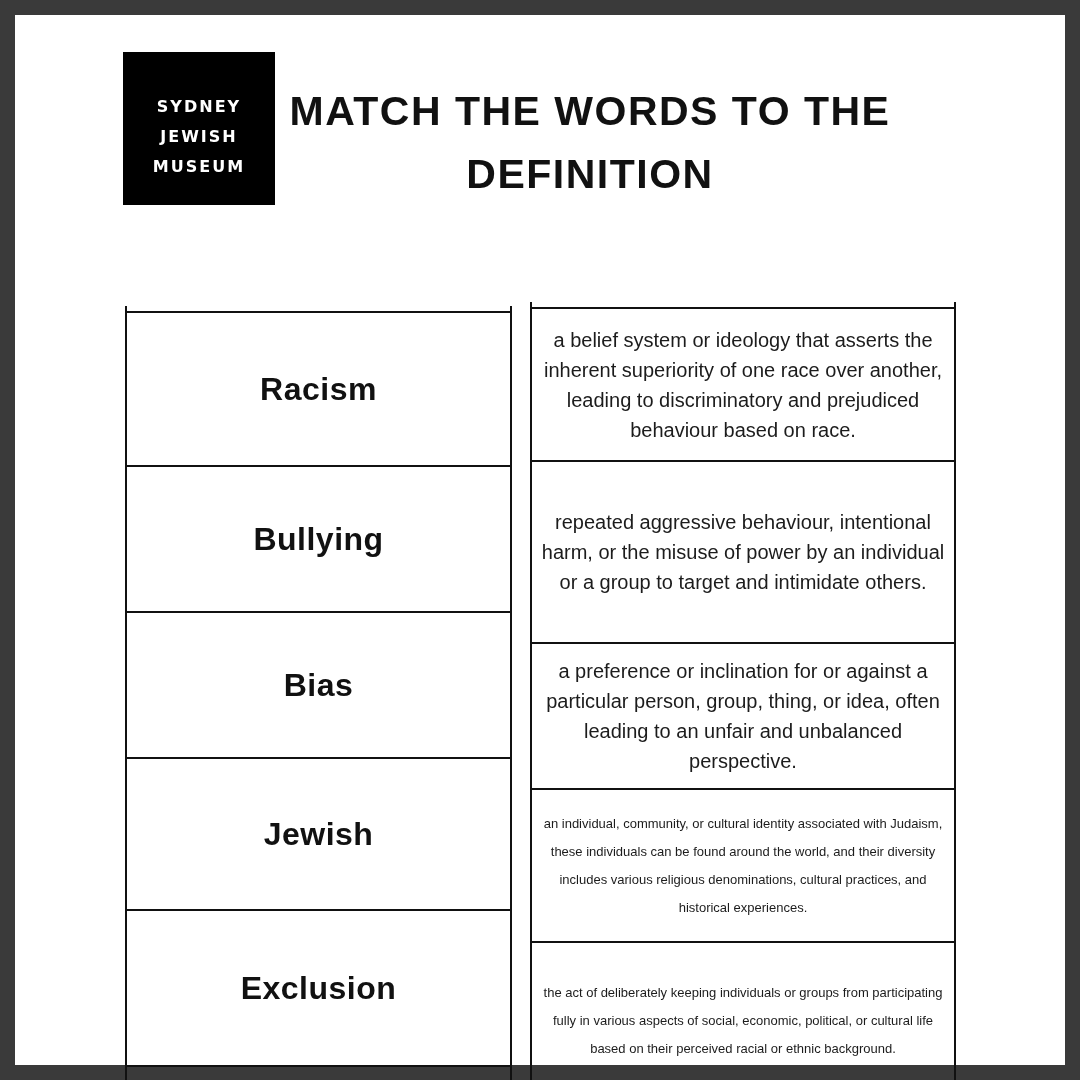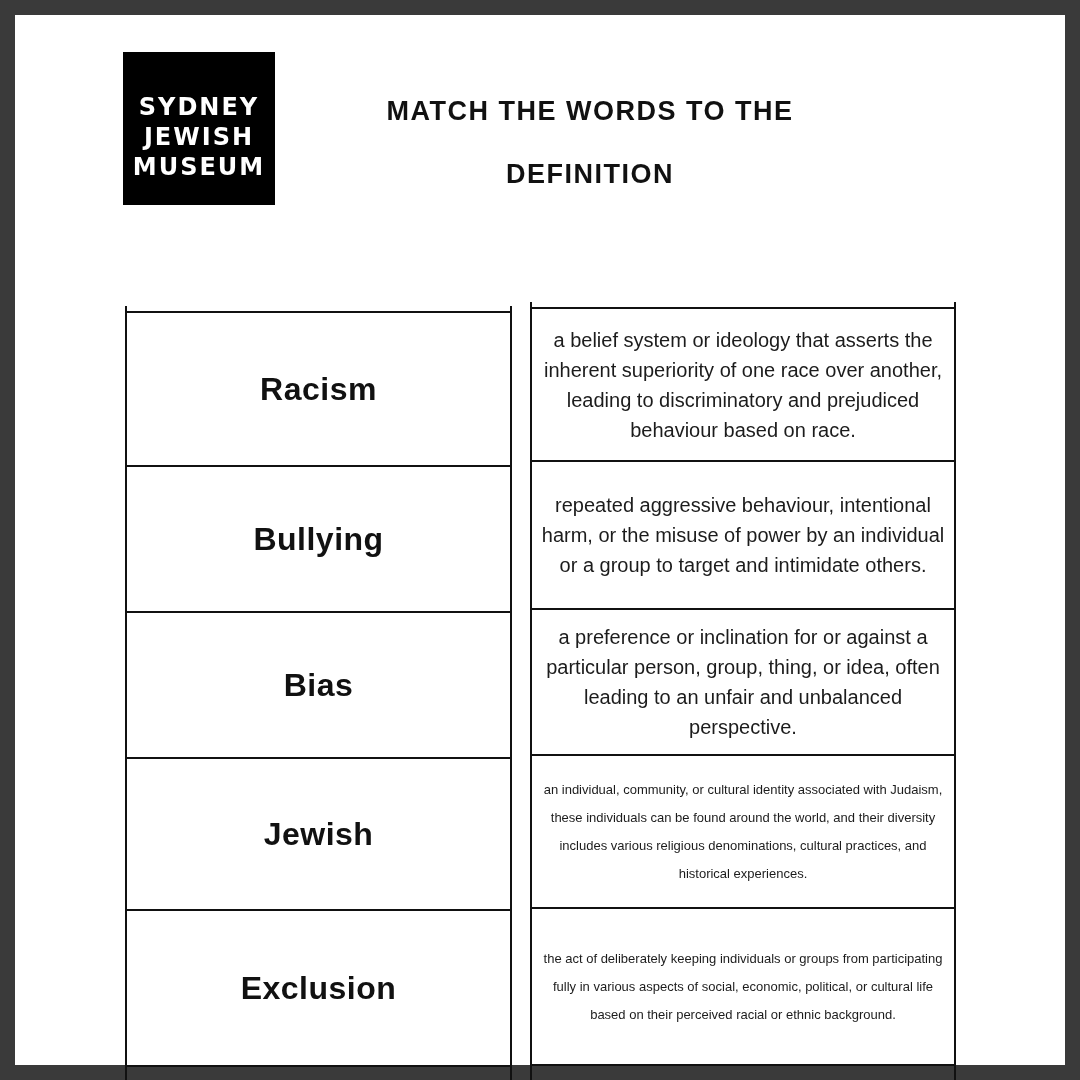--- a/index.html
+++ b/index.html
@@ -13,25 +13,25 @@
     z-index:1;pointer-events:none;box-sizing:border-box;
   }
   .header{position:absolute;left:0;top:0;width:1080px;z-index:2;}
   .logo{
     position:absolute;left:123px;top:52px;width:152px;height:153px;
     background:var(--logo-bg,#000);display:flex;align-items:center;justify-content:center;
   }
   .logo-lines{
     margin-top:16px;text-align:center;color:#fff;font-weight:bold;
     font-family:"DejaVu Sans","Liberation Sans",sans-serif;
-    font-size:24px;line-height:30px;letter-spacing:2px;
+    font-size:16px;line-height:30px;letter-spacing:2px;
   }
   .title{
     position:absolute;left:270px;top:80px;width:640px;margin:0;
-    text-align:center;font-weight:bold;font-size:27px;line-height:63px;
+    text-align:center;font-weight:bold;font-size:41px;line-height:63px;
     letter-spacing:1.5px;color:#111;
   }
   .title .tline{display:block;}
   .match-table{position:absolute;inset:0;z-index:2;}
   .col{position:absolute;box-sizing:border-box;}
   .words-col{left:125px;top:293px;width:387px;height:787px;margin-top:18px;}
   .defs-col{left:530px;top:295px;width:426px;height:785px;margin-top:12px;}
   .cell{
     box-sizing:border-box;border:2px solid var(--border-color,#111);
     background:transparent;display:flex;align-items:center;justify-content:center;
@@ -91,21 +91,21 @@
         </div>
         <div class="cell word-cell" style="height: 158px;">
           <span class="word">Exclusion</span>
         </div>
         <div class="cell stub" style="height: 23px;"></div>
       </div>
     <div class="col defs-col">
         <div class="cell def-cell" style="height: 155px;">
           <p class="def">a belief system or ideology that asserts the inherent superiority of one race over another, leading to discriminatory and prejudiced behaviour based on race.</p>
         </div>
-        <div class="cell def-cell" style="height: 150px;">
+        <div class="cell def-cell" style="height: 184px;">
           <p class="def">repeated aggressive behaviour, intentional harm, or the misuse of power by an individual or a group to target and intimidate others.</p>
         </div>
         <div class="cell def-cell" style="height: 148px; align-items: center;">
           <p class="def">a preference or inclination for or against a particular person, group, thing, or idea, often leading to an unfair and unbalanced perspective.</p>
         </div>
         <div class="cell def-cell" style="height: 155px;">
           <p class="def dense">an individual, community, or cultural identity associated with Judaism, these individuals can be found around the world, and their diversity includes various religious denominations, cultural practices, and historical experiences.</p>
         </div>
         <div class="cell def-cell" style="height: 159px;">
           <p class="def dense">the act of deliberately keeping individuals or groups from participating fully in various aspects of social, economic, political, or cultural life based on their perceived racial or ethnic background.</p>

